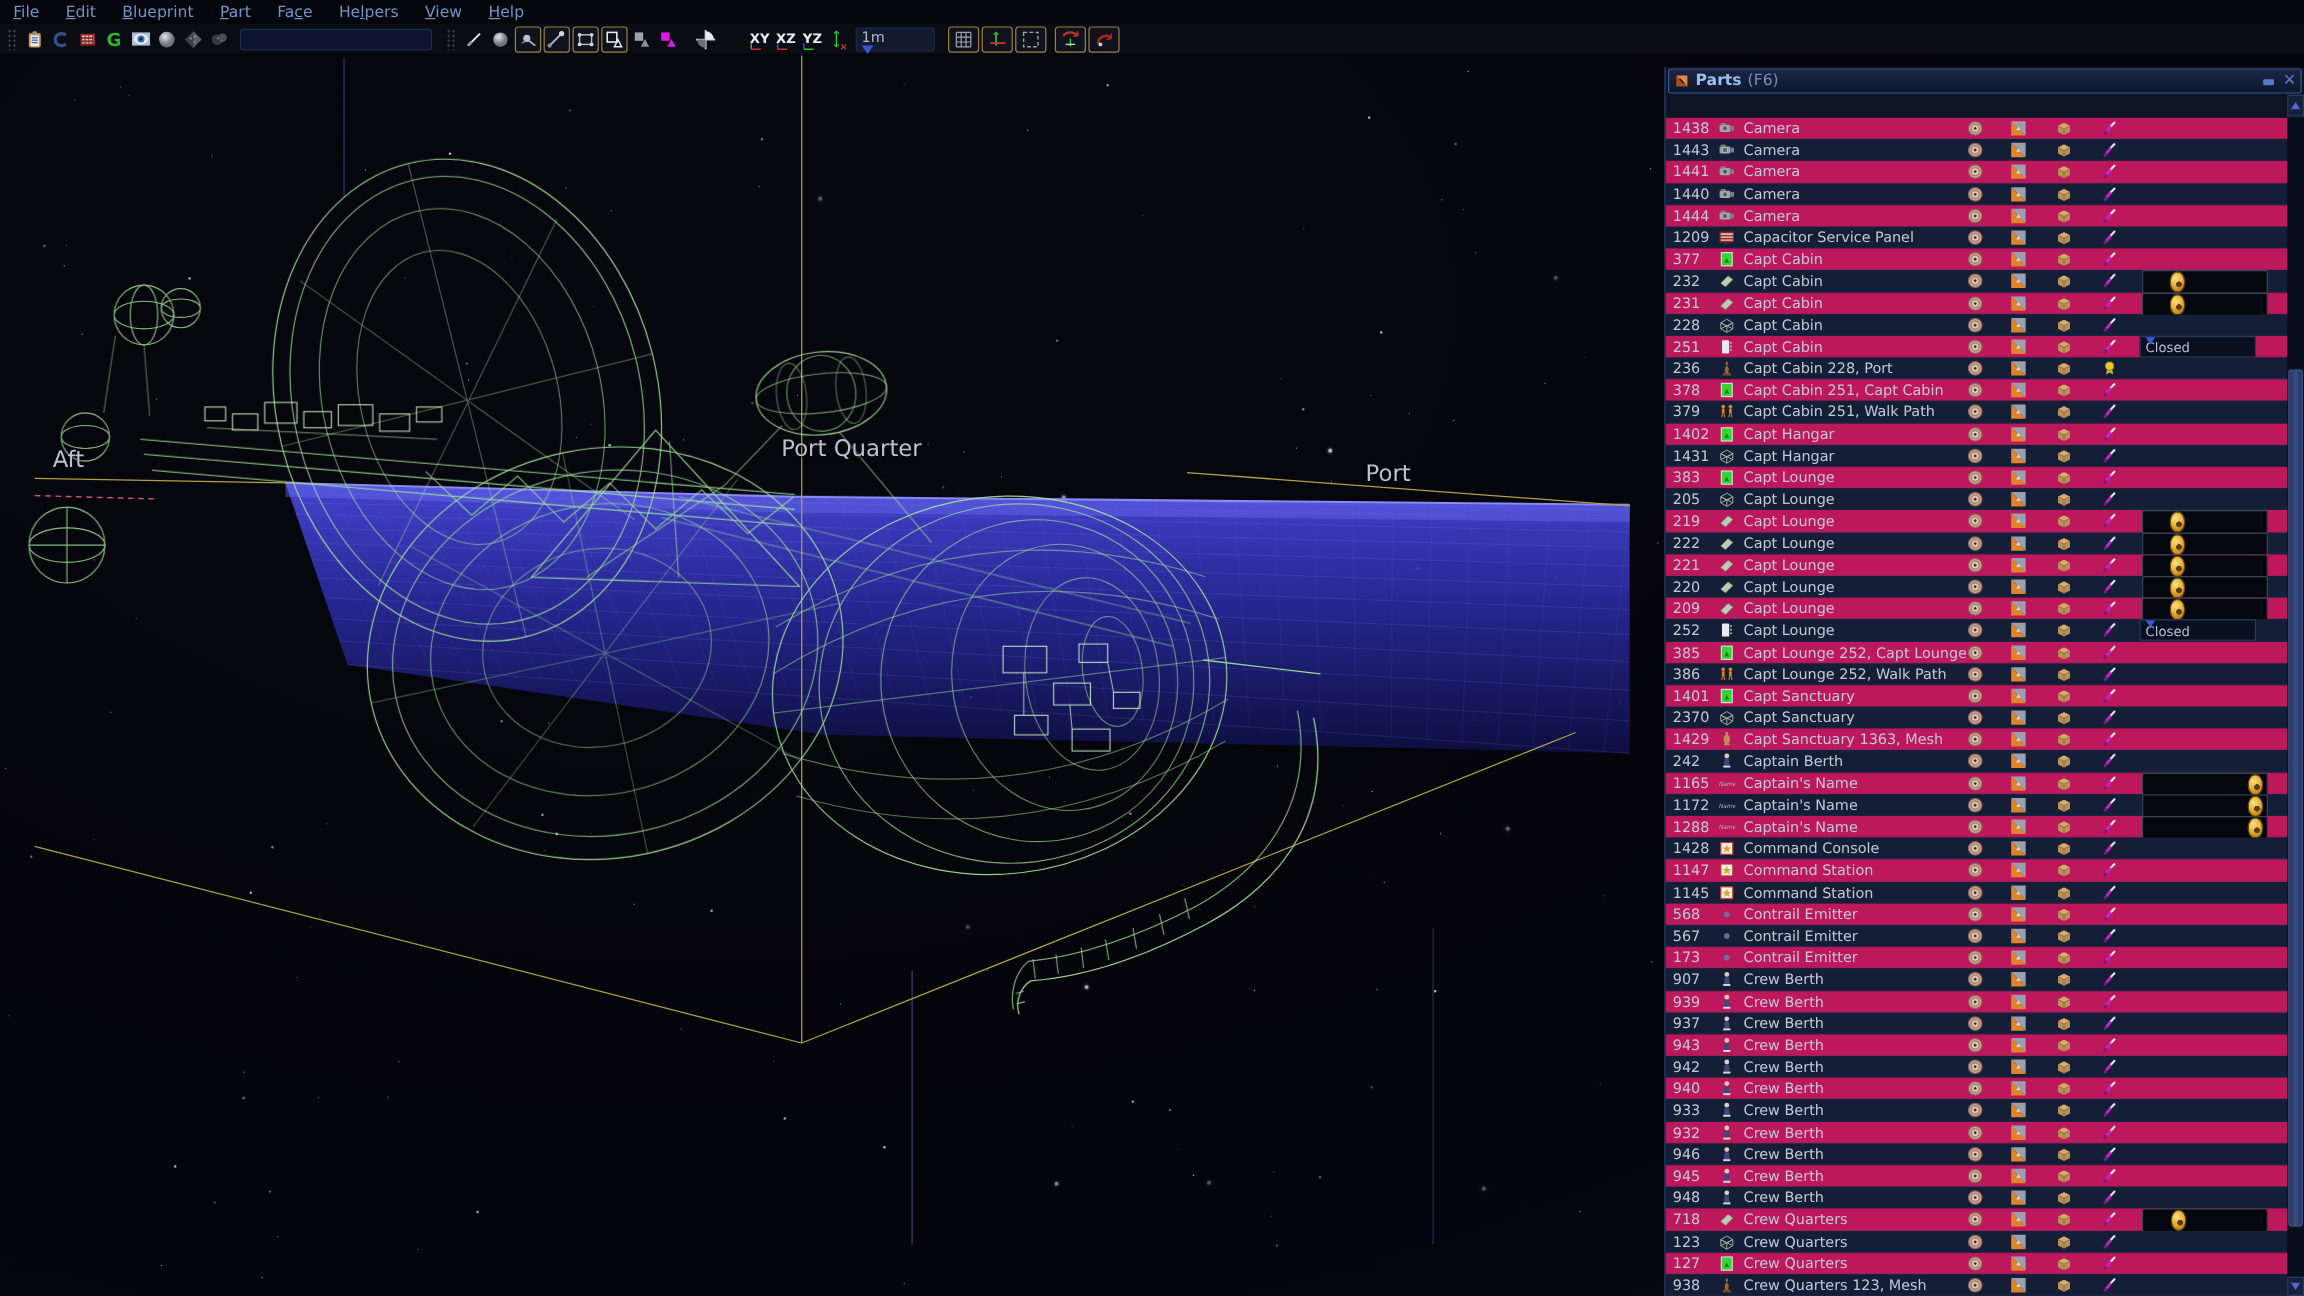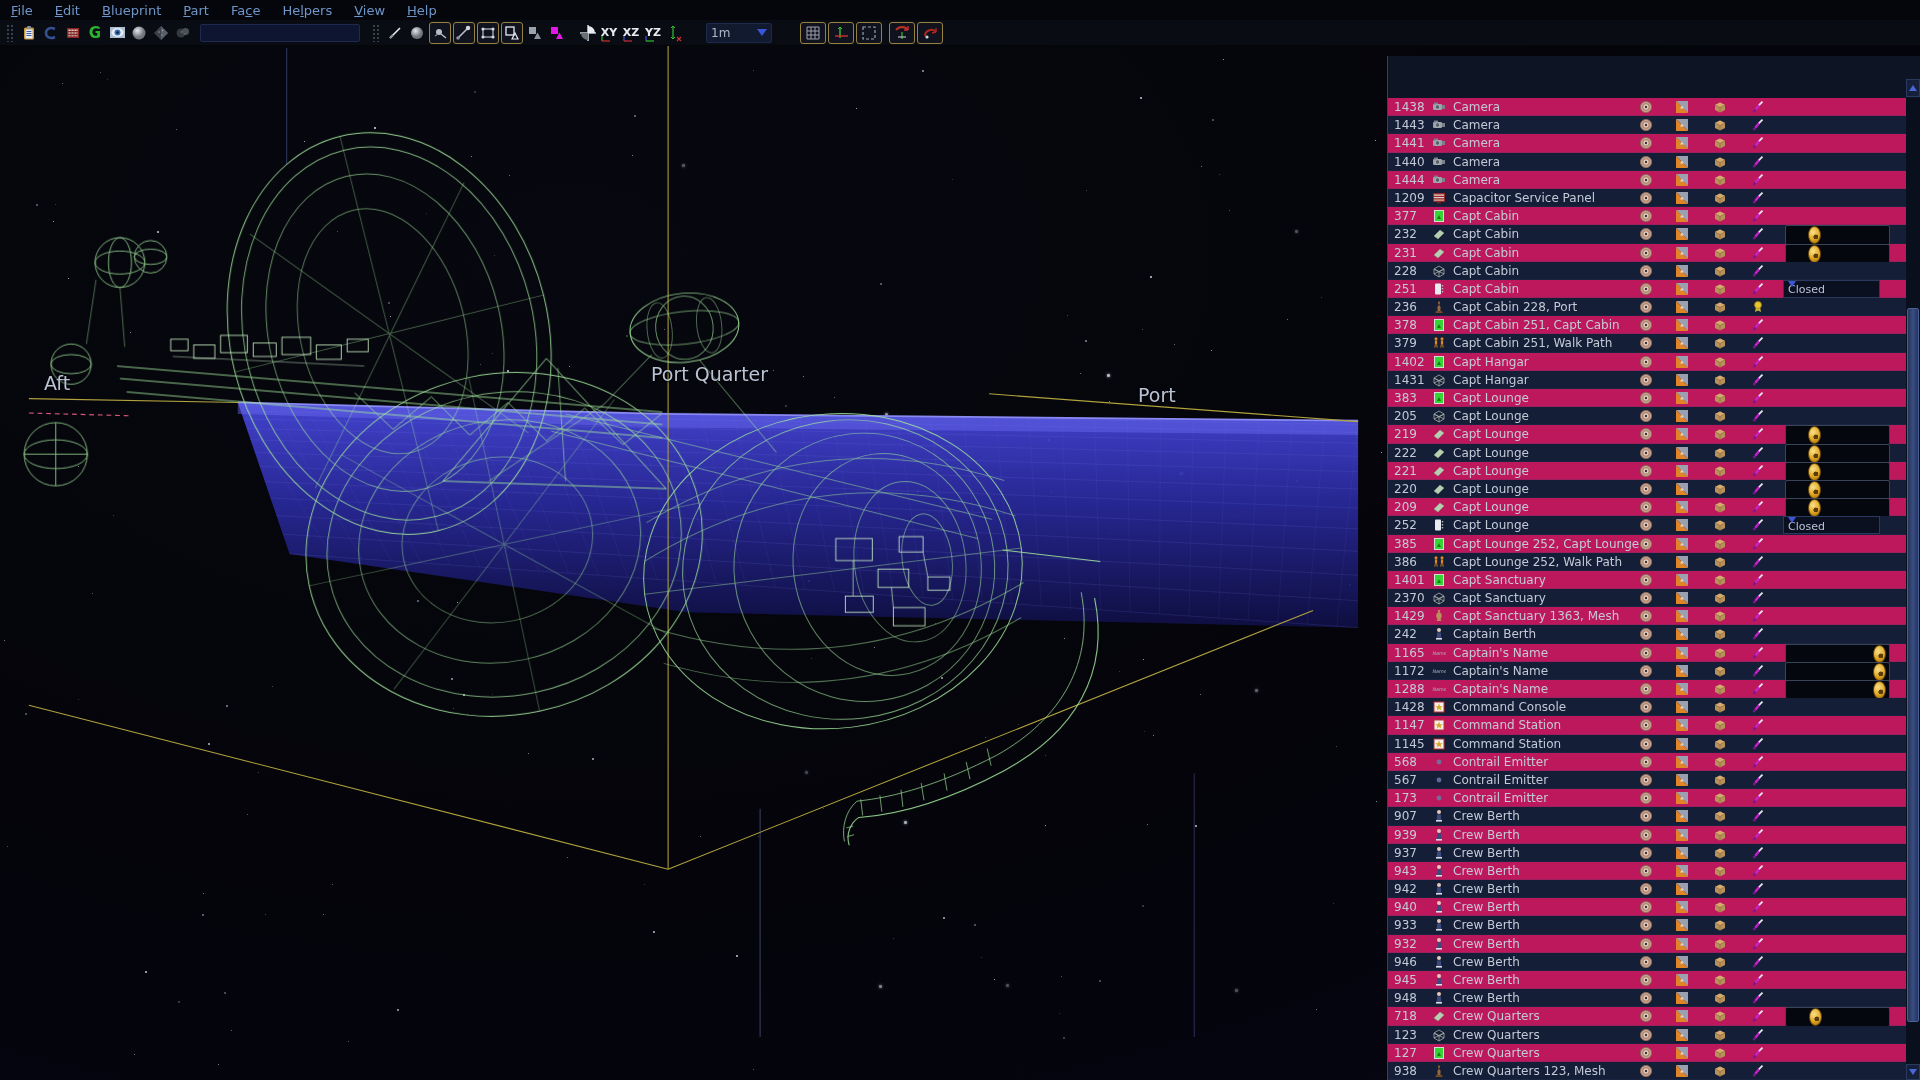--- a/index.html
+++ b/index.html
@@ -18,22 +18,22 @@
   .grip{width:8px;height:18px;margin:0 4px 0 6px;
         background-image:radial-gradient(#3a4050 35%,transparent 36%);background-size:4px 4px;}
   .tbtn{height:20px;min-width:20px;margin:0 1px;display:flex;align-items:center;justify-content:center;
         border-radius:3px;position:relative;}
   .tbtn.gold{border:1px solid #96823e;background:#10131e;}
   .tbtn .glyph{font-size:12px;font-weight:bold;}
   .tb-input{width:150px;height:16px;margin:0 6px;background:#0d1530;border:1px solid #1d2a4d;
             border-radius:2px;color:#c0c8d8;font-size:11px;padding:0 4px;outline:none;}
   .axis-label{color:#e8ecf2;font-size:11px;font-weight:bold;letter-spacing:0;}
   .axis-mini{position:absolute;left:2px;bottom:1px;width:10px;height:7px;}
-  .scale-box{width:56px;height:18px;margin:0 20px;background:#121a30;border:1px solid #1d2a4d;border-radius:2px;
-             display:flex;align-items:center;justify-content:space-between;padding:0 4px;}
+  .scale-box{width:56px;height:18px;margin:0 3px;background:#121a30;border:1px solid #1d2a4d;border-radius:2px;
+             display:flex;align-items:flex-start;justify-content:space-between;padding:0 4px;flex-direction:column;}
   .scale-box .val{color:#aeb8c8;font-size:12px;}
   .tri-down{width:0;height:0;border-left:5px solid transparent;border-right:5px solid transparent;
             border-top:7px solid #3a55d8;}
 
   
   .viewport{position:absolute;left:0;top:45px;width:1920px;height:1035px;overflow:hidden;
             background:radial-gradient(ellipse at 30% 20%,#07070f 0%,#04040a 55%,#060514 100%);}
   .star{position:absolute;border-radius:50%;background:#dfe6f2;}
   .compass{position:absolute;color:#bac3d3;font-size:19px;text-shadow:0 1px 2px #000;z-index:5;white-space:nowrap;}
   .compass.aft{left:44px;top:327px;}
@@ -240,21 +240,21 @@
     </svg>
   </div>
   <div class="tbtn" style="margin-left:10px">
     <svg width="18" height="18" viewBox="0 0 18 18">
       <path d="M9 1 V17 M1 9 H17" stroke="#c8ced8" stroke-width="1.6"></path>
       <path d="M9 9 L9 2 A7 7 0 0 1 16 9 Z" fill="#e8ecf2"></path>
         <path d="M9 9 L9 16 A7 7 0 0 1 2 9 Z" fill="#6a7078"></path>
     </svg>
   </div>
 
-  <div class="tbtn" style="margin-left:0">
+  <div class="tbtn" style="margin-left:24px">
     <span class="axis-label">XY</span>
     <svg class="axis-mini" viewBox="0 0 10 7">
         <path d="M1 6 V1" stroke="#30c030" stroke-width="1.2"></path>
         <path d="M1 6 H9" stroke="#d03030" stroke-width="1.2"></path>
       </svg>
   </div>
   <div class="tbtn">
     <span class="axis-label">XZ</span>
     <svg class="axis-mini" viewBox="0 0 10 7">
         <path d="M1 6 V1" stroke="#3858d8" stroke-width="1.2"></path>
@@ -646,20 +646,32 @@
       <path d="M860 583 L860 620 M900 611 L902 632 M933 574 L938 600" opacity=".8"></path>
     </g>
   </svg>
 
   <span class="compass aft">Aft</span>
   <span class="compass port-quarter">Port Quarter</span>
   <span class="compass port">Port</span>
 </div>
 
 <div class="panel">
+  <div class="ptitle">
+    <svg class="ticon" viewBox="0 0 14 14">
+      <path d="M2 2 L12 2 L12 12 Z" fill="#e8854a"></path>
+        <path d="M2 2 L2 12 L12 12 Z" fill="#a84a20"></path>
+      <path d="M5 5 L9 9" stroke="#0d1424" stroke-width="1.2"></path>
+    </svg>
+    <span class="tname">Parts</span>
+    <span class="tkey">(F6)</span>
+    <span class="spacer"></span>
+    <span class="wbtn"><span class="min-glyph"></span></span>
+    <span class="wbtn" style="font-weight:bold;font-size:13px;">✕</span>
+  </div>
 
 
   <div class="prows">
       <div class="prow even">
         <span class="c-id">1438</span>
         <span class="c-icon">
           <svg viewBox="0 0 14 14">
             <rect x="1" y="4" width="9" height="6" rx="1" fill="#9aa0a8"></rect>
             <rect x="2" y="2.5" width="4" height="2" fill="#7a8088"></rect>
             <rect x="10" y="5" width="3" height="4" fill="#7a8088"></rect>

